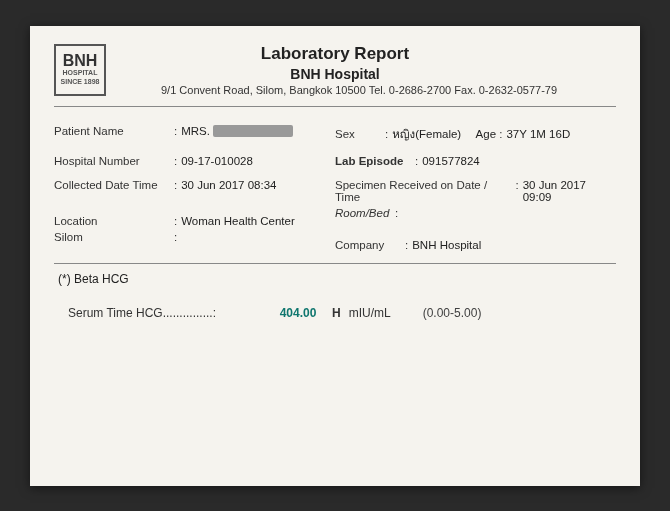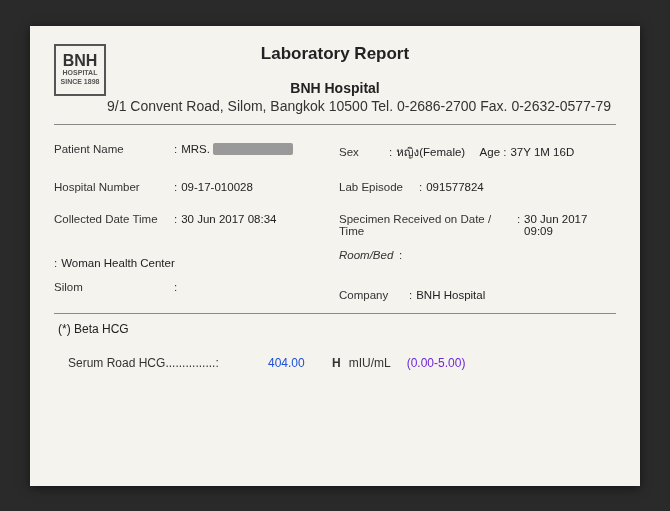--- a/index.html
+++ b/index.html
@@ -73,46 +73,46 @@
 
     .header-center {
       width: 100%;
       text-align: center;
     }
 
     .title-main {
       font-size: 17px;
       font-weight: bold;
       color: #222;
-      margin-bottom: 16px;
+      margin-bottom: 2px;
     }
 
     .title-hospital {
       font-size: 14px;
       font-weight: bold;
       color: #222;
       margin-bottom: 2px;
     }
 
     .title-address {
-      font-size: 14px;
+      font-size: 11px;
       color: #333;
       margin-left: 48px;
     }
 
     .divider {
       border: none;
       border-top: 1px solid #888;
       margin: 8px 0;
     }
 
     .info-grid {
       display: grid;
       grid-template-columns: 1fr 1fr;
-      gap: 8px;
+      gap: 0;
       font-size: 11.5px;
       color: #222;
     }
 
     .info-row {
       display: flex;
       align-items: baseline;
       padding: 2px 0;
     }
 
@@ -156,40 +156,40 @@
       font-size: 12px;
       margin-left: 10px;
     }
 
     .result-name {
       color: #333;
       min-width: 200px;
     }
 
     .result-value {
-      font-weight: normal;
-      color: #1d4ed8;
+      font-weight: bold;
+      color: #0f766e;
       min-width: 60px;
-      text-align: left;
+      text-align: center;
       margin-right: 4px;
     }
 
     .result-flag {
       color: #333;
       font-weight: bold;
       margin-right: 8px;
     }
 
     .result-unit {
       color: #333;
-      margin-right: 16px;
+      margin-right: 32px;
     }
 
     .result-range {
-      color: #6d28d9;
+      color: #404040;
     }
 
     .redacted {
       display: inline-block;
       background: #999;
       color: transparent;
       border-radius: 2px;
       min-width: 80px;
       height: 12px;
       vertical-align: middle;
@@ -239,38 +239,39 @@
       <span class="info-value">37Y 1M 16D</span>
     </div>
 
     <div class="info-row">
       <span class="info-label">Hospital Number</span>
       <span class="info-colon">:</span>
       <span class="info-value">09-17-010028</span>
     </div>
 
     <div class="info-row">
-      <span class="info-label" style="min-width:80px;">Lab Episode</span>
+      <span class="info-label" style="min-width:80px;font-weight:bold;">Lab Episode</span>
       <span class="info-colon">:</span>
       <span class="info-value">091577824</span>
     </div>
 
     <div class="info-row">
       <span class="info-label">Collected Date Time</span>
       <span class="info-colon">:</span>
       <span class="info-value">30 Jun 2017  08:34</span>
     </div>
 
     <div class="info-row">
       <span class="info-label" style="min-width:auto; margin-right:4px;">Specimen Received on Date / Time</span>
       <span class="info-colon">:</span>
       <span class="info-value">30 Jun 2017 09:09</span>
     </div>
 
     <div class="info-row">
+      <span class="info-label">Location</span>
       <span class="info-colon">:</span>
       <span class="info-value">Woman Health Center</span>
     </div>
 
     <div class="info-row">
       <span class="info-label" style="min-width:60px;font-style:italic;">Room/Bed</span>
       <span class="info-colon">:</span>
       <span class="info-value"></span>
     </div>
 
@@ -286,21 +287,21 @@
     </div>
 
   </div>
 
   <hr class="divider2">
 
   <div class="results-section">
     <div class="result-category">(*) Beta HCG</div>
     <div class="result-row">
       <span class="result-name">
-        <span>Serum Road HCG</span><span>...............</span><span>:</span>
+        <span>Serum Time HCG</span><span>...............</span><span>:</span>
       </span>
       <span class="result-value">404.00</span>
       <span class="result-flag">H</span>
       <span class="result-unit">mIU/mL</span>
       <span class="result-range">(0.00-5.00)</span>
     </div>
   </div>
 
 </div>
 

